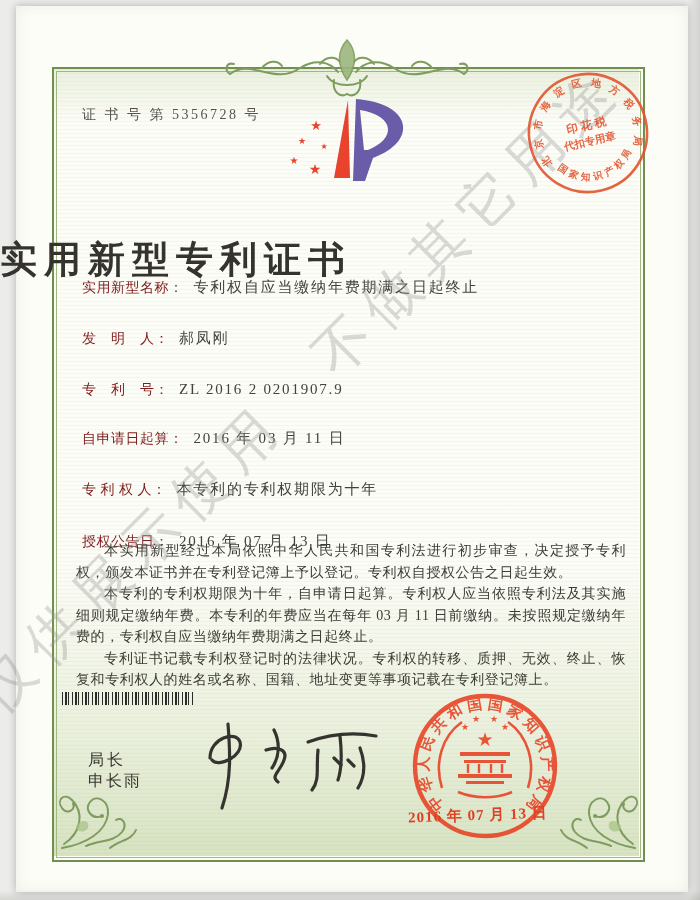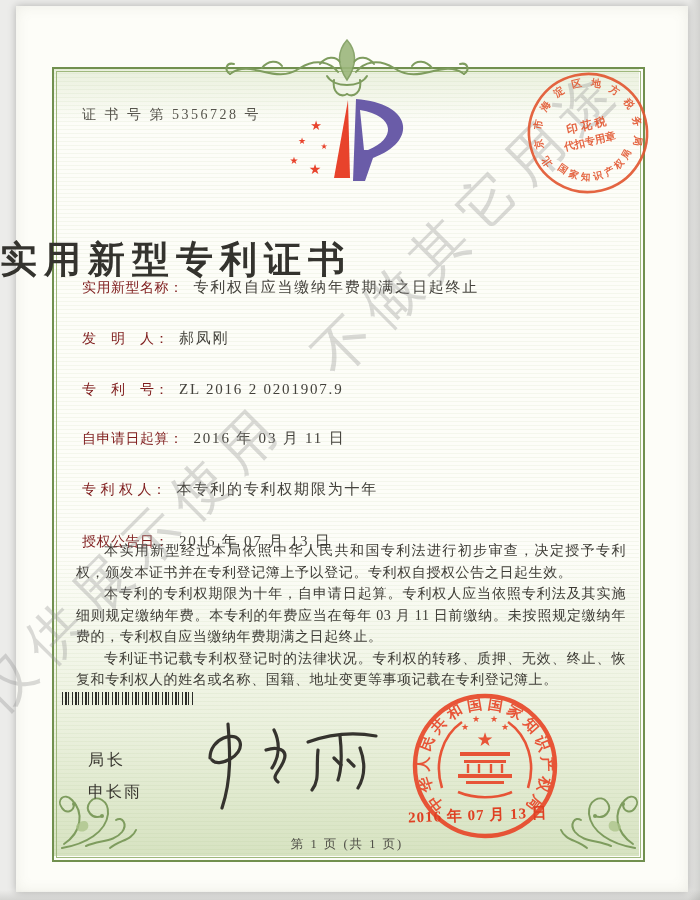--- a/index.html
+++ b/index.html
@@ -41,21 +41,21 @@
               font-size:14px;line-height:21.5px;color:#3d3b35;text-align:justify;}
   .paragraphs p{margin:0;text-indent:2em;letter-spacing:.6px;}
 
   .barcode{position:absolute;left:62px;top:692px;width:132px;height:13px;z-index:5;
            background:repeating-linear-gradient(90deg,#2b2b28 0 1px,transparent 1px 3px,
              #2b2b28 3px 5px,transparent 5px 6px,#2b2b28 6px 7px,transparent 7px 10px);}
 
   .signoff{position:absolute;left:88px;top:750px;z-index:6;
            font-family:Liberation Mono, monospace;color:#38362f;}
   .signoff .line1{font-size:16px;letter-spacing:3px;}
-  .signoff .line2{font-size:16px;letter-spacing:2px;margin-top:11px;}
+  .signoff .line2{font-size:16px;letter-spacing:2px;}
   .signature{position:absolute;left:188px;top:716px;z-index:8;}
 
   .seal{position:absolute;left:400px;top:688px;z-index:8;opacity:.92;}
   .seal-date{position:absolute;left:408px;top:806px;z-index:9;font-size:15px;font-weight:bold;
              color:#df4023;letter-spacing:1px;transform:rotate(-2deg);}
   .tax-stamp{position:absolute;left:523px;top:68px;z-index:8;transform:rotate(-13deg);opacity:.9;}
 
   .footer{position:absolute;left:0;top:836px;width:694px;text-align:center;z-index:5;
           font-size:12.5px;letter-spacing:2px;color:#4d4c45;}
 
@@ -252,17 +252,16 @@
         <path d="M42,100 C34,75 42,48 62,34"></path>
         <path d="M128,100 C136,75 128,48 108,34"></path>
         <path d="M58,104 C75,111 95,111 112,104"></path>
       </g>
     </g>
   </svg>
   <div class="seal-date">2016 年 07 月 13 日</div>
 
   <div class="watermark">仅供展示使用　不做其它用途</div>
 
-  <div class="footer">第 1 页 (共 1 页)</div>
 
   <div class="edge-shade-r"></div>
   <div class="edge-shade-b"></div>
 </div>
 
 </body></html>

